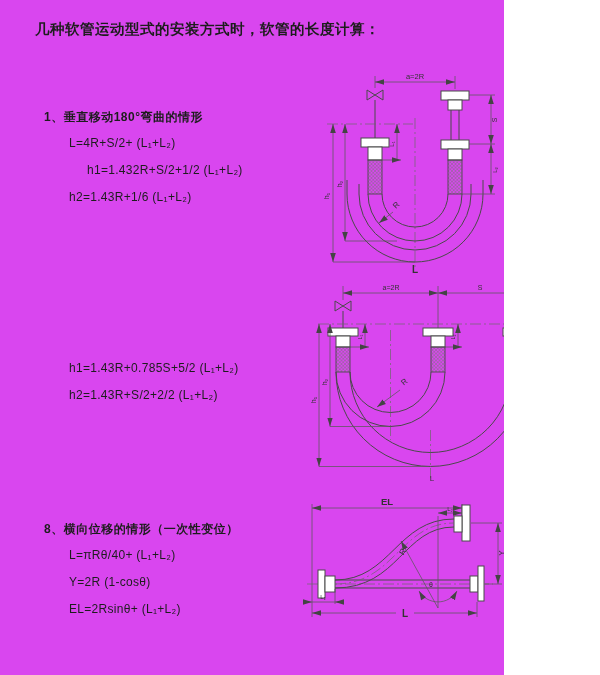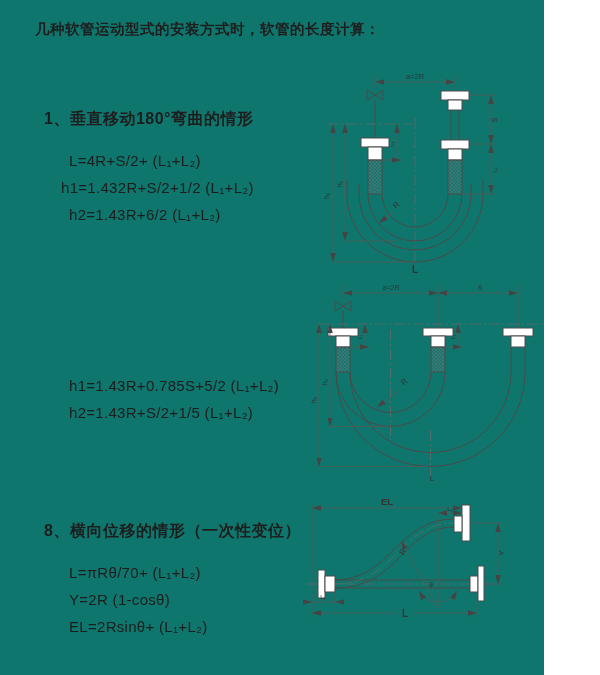--- a/index.html
+++ b/index.html
@@ -1,44 +1,44 @@
 <!DOCTYPE html>
 <html><head>
 <meta charset="utf-8">
 <style>
   html,body{margin:0;padding:0;background:#fff;}
-  #page{position:relative;width:544px;height:675px;background:#0f766e;overflow:hidden;
+  #page{position:relative;width:504px;height:675px;background:#d946ef;overflow:hidden;
         font-family:"Liberation Sans","DejaVu Sans",sans-serif;color:#1d1d1d;}
   .abs{position:absolute;white-space:nowrap;}
   .title{font-size:14.5px;font-weight:600;letter-spacing:.5px;}
-  .heading{font-size:16px;font-weight:600;letter-spacing:.5px;}
-  .formula{font-size:15px;font-weight:500;letter-spacing:.3px;margin-top:16px;}
+  .heading{font-size:12px;font-weight:600;letter-spacing:.5px;}
+  .formula{font-size:12px;font-weight:500;letter-spacing:.3px;}
   svg text{font-family:"Liberation Sans","DejaVu Sans",sans-serif;fill:#333;}
   svg .obj{stroke:#4a4a4a;stroke-width:1;fill:none;}
   svg .objf{stroke:#4a4a4a;stroke-width:1;fill:#fff;}
   svg .dim{stroke:#5a5a5a;stroke-width:.75;fill:none;}
   svg .cl{stroke:#6a6a6a;stroke-width:.7;fill:none;stroke-dasharray:11 3 2 3;}
 </style>
 </head>
 <body>
 
 <div id="page">
 
   <div class="abs title" style="left:35px;top:20px">几种软管运动型式的安装方式时，软管的长度计算：</div>
 
   <div class="abs heading" style="left:44px;top:109px">1、垂直移动180°弯曲的情形</div>
   <div class="abs formula" style="left:69px;top:136px">L=4R+S/2+ (L₁+L₂)</div>
-  <div class="abs formula" style="left:61px;top:163px">h1=1.432R+S/2+1/2 (L₁+L₂)</div>
-  <div class="abs formula" style="left:69px;top:190px">h2=1.43R+6/2 (L₁+L₂)</div>
+  <div class="abs formula" style="left:87px;top:163px">h1=1.432R+S/2+1/2 (L₁+L₂)</div>
+  <div class="abs formula" style="left:69px;top:190px">h2=1.43R+1/6 (L₁+L₂)</div>
 
   <div class="abs formula" style="left:69px;top:361px">h1=1.43R+0.785S+5/2 (L₁+L₂)</div>
-  <div class="abs formula" style="left:69px;top:388px">h2=1.43R+S/2+1/5 (L₁+L₂)</div>
+  <div class="abs formula" style="left:69px;top:388px">h2=1.43R+S/2+2/2 (L₁+L₂)</div>
 
   <div class="abs heading" style="left:44px;top:521px">8、横向位移的情形（一次性变位）</div>
-  <div class="abs formula" style="left:69px;top:548px">L=πRθ/70+ (L₁+L₂)</div>
+  <div class="abs formula" style="left:69px;top:548px">L=πRθ/40+ (L₁+L₂)</div>
   <div class="abs formula" style="left:69px;top:575px">Y=2R (1-cosθ)</div>
   <div class="abs formula" style="left:69px;top:602px">EL=2Rsinθ+ (L₁+L₂)</div>
 
   <svg class="abs" style="left:305px;top:66px" width="295" height="210" viewBox="0 0 295 210">
     <defs>
       <marker id="ae1" markerWidth="11" markerHeight="8" refX="9" refY="3.5" orient="auto" markerUnits="userSpaceOnUse">
           <path d="M9,3.5 L0,0.7 L0,6.3 Z" fill="#444"></path>
         </marker>
       <marker id="as1" markerWidth="11" markerHeight="8" refX="0" refY="3.5" orient="auto" markerUnits="userSpaceOnUse">
           <path d="M0,3.5 L9,0.7 L9,6.3 Z" fill="#444"></path>

